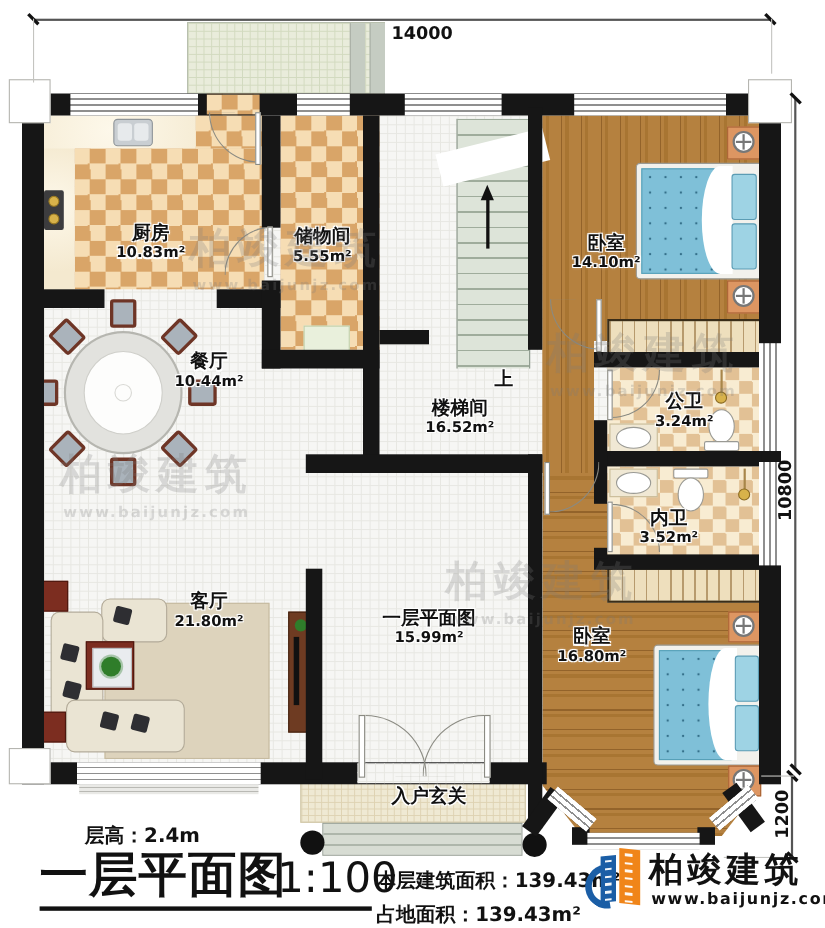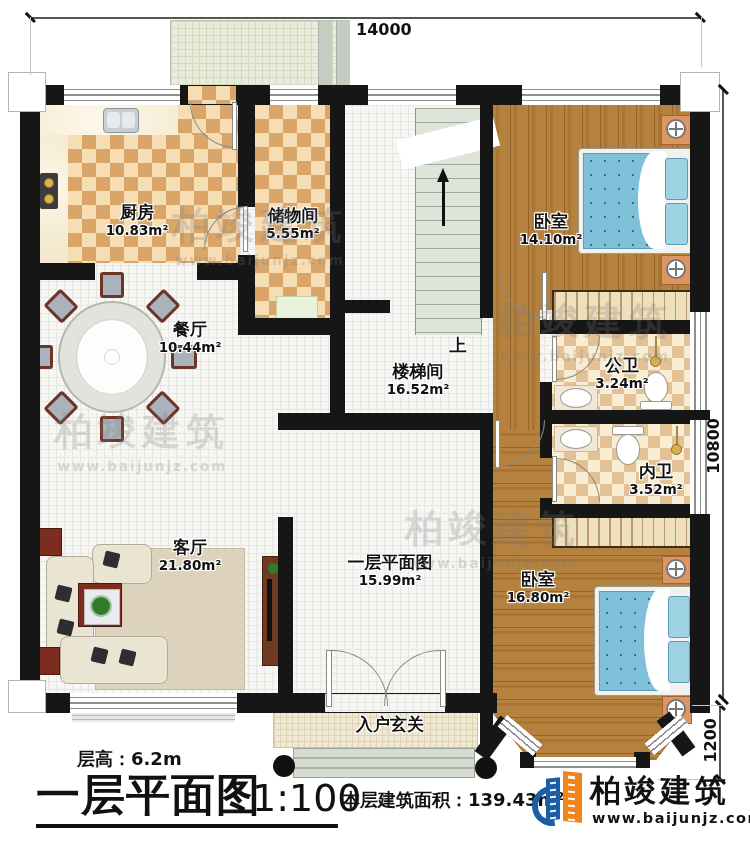--- a/index.html
+++ b/index.html
@@ -245,21 +245,21 @@
     <div class="n">楼梯间</div>
     <div class="a">16.52m²</div>
   </div>
   <div class="rl" style="left:458px;top:336px;">
     <div class="n">上</div>
   </div>
   <div class="rl" style="left:622px;top:356px;">
     <div class="n">公卫</div>
     <div class="a">3.24m²</div>
   </div>
-  <div class="rl" style="left:656px;top:462px;">
+  <div class="rl" style="left:608px;top:462px;">
     <div class="n">内卫</div>
     <div class="a">3.52m²</div>
   </div>
   <div class="rl" style="left:190px;top:538px;">
     <div class="n">客厅</div>
     <div class="a">21.80m²</div>
   </div>
   <div class="rl" style="left:390px;top:553px;">
     <div class="n">一层平面图</div>
     <div class="a">15.99m²</div>
@@ -299,25 +299,26 @@
   <div class="tick" style="left:717px;top:88px;"></div>
   <div class="tick" style="left:717px;top:698px;"></div>
   <div class="dimlabel vtext" style="left:704px;top:418px;">10800</div>
   <div class="dim" style="left:719px;top:706px;width:2px;height:74px;"></div>
   <div class="tick" style="left:714px;top:704px;"></div>
   <div class="tick" style="left:714px;top:778px;"></div>
   <div class="guide" style="left:692px;top:705px;width:30px;height:1px;"></div>
   <div class="guide" style="left:658px;top:779px;width:64px;height:1px;"></div>
   <div class="dimlabel vtext" style="left:701px;top:718px;">1200</div>
 
-  <div class="tb" style="left:77px;top:747px;font-size:18px;">层高：6.2m</div>
+  <div class="tb" style="left:77px;top:747px;font-size:18px;">层高：2.4m</div>
   <div class="tb" style="left:36px;top:766px;font-size:44px;font-weight:900;letter-spacing:1px;">一层平面图</div>
   <div class="tb" style="left:252px;top:776px;font-size:38px;font-weight:400;">1:100</div>
   <div class="abs" style="left:36px;top:824px;width:302px;height:4px;background:#111;"></div>
   <div class="tb" style="left:342px;top:788px;font-size:18px;">本层建筑面积：139.43m²</div>
+  <div class="tb" style="left:342px;top:819px;font-size:18px;">占地面积：139.43m²</div>
 
   <div class="abs" style="left:532px;top:770px;width:210px;height:62px;">
     <div class="abs" style="left:0;top:0;width:56px;height:60px;">
       <div class="abs" style="left:0px;top:16px;width:40px;height:40px;border:6px solid transparent;border-left-color:#1b5ea6;border-bottom-color:#1b5ea6;border-radius:50%;transform:rotate(36deg);box-sizing:border-box;"></div>
       <div class="abs" style="left:14px;top:8px;width:14px;height:42px;background:#1b5ea6;transform:skewY(-6deg);background-image:repeating-linear-gradient(180deg,rgba(255,255,255,.95) 0 2px,transparent 2px 7px);background-size:6px 100%;background-repeat:repeat-y;background-position:4px 4px;"></div>
       <div class="abs" style="left:31px;top:2px;width:19px;height:50px;background:#f08519;transform:skewY(6deg);background-image:repeating-linear-gradient(180deg,rgba(255,255,255,.95) 0 2px,transparent 2px 7px);background-size:7px 100%;background-repeat:repeat-y;background-position:5px 5px;"></div>
     </div>
     <div class="abs" style="left:58px;top:0px;font-size:31px;font-weight:900;letter-spacing:4px;color:#111;white-space:nowrap;">柏竣建筑</div>
     <div class="abs" style="left:60px;top:40px;font-size:14.5px;font-weight:800;letter-spacing:1.5px;color:#111;">www.baijunjz.com</div>
   </div>

